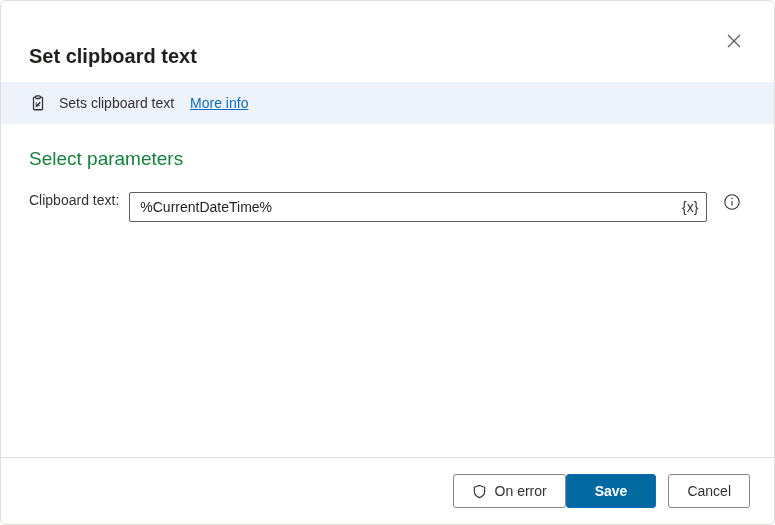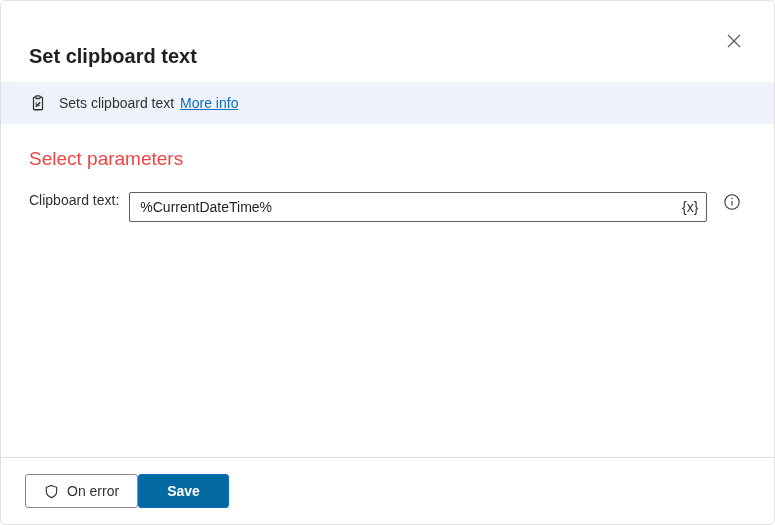--- a/index.html
+++ b/index.html
@@ -59,30 +59,30 @@
       flex-shrink: 0;
       display: flex;
       align-items: center;
       justify-content: center;
     }
     .info-text { color: #323130; }
     .more-info {
       color: #0f6cbd;
       text-decoration: underline;
       cursor: pointer;
-      margin-left: 2px;
+      margin-left: 12px;
     }
     .content {
       flex: 1;
       padding: 24px 28px;
     }
     .section-title {
       font-size: 19px;
       font-weight: 400;
-      color: #ef4444;
+      color: #15803d;
       margin-bottom: 22px;
     }
     .field-row {
       display: flex;
       align-items: flex-start;
       gap: 10px;
     }
     .field-label {
       font-size: 14px;
       color: #323130;
@@ -130,21 +130,21 @@
       align-items: center;
       justify-content: center;
       margin-left: 4px;
     }
     .help-btn svg { width: 18px; height: 18px; }
     .footer {
       border-top: 1px solid #e1dfdd;
       padding: 16px 24px;
       display: flex;
       align-items: center;
-      justify-content: flex-start;
+      justify-content: flex-end;
     }
     .btn {
       height: 34px;
       padding: 0 18px;
       border-radius: 3px;
       font-size: 14px;
       font-family: inherit;
       cursor: pointer;
       display: inline-flex;
       align-items: center;
@@ -222,16 +222,17 @@
     <button class="btn btn-secondary">
       <span class="shield-icon">
         <svg viewBox="0 0 16 16" fill="none" stroke="#323130" stroke-width="1.2">
           <path d="M8 1.5 L13.5 3.5 V8 C13.5 11 11 13.5 8 14.5 C5 13.5 2.5 11 2.5 8 V3.5 Z"></path>
         </svg>
       </span>
       <span>On error</span>
     </button>
     <div class="footer-right">
       <button class="btn btn-primary">Save</button>
+      <button class="btn btn-secondary">Cancel</button>
     </div>
   </div>
 
 </div>
 
 </body></html>

